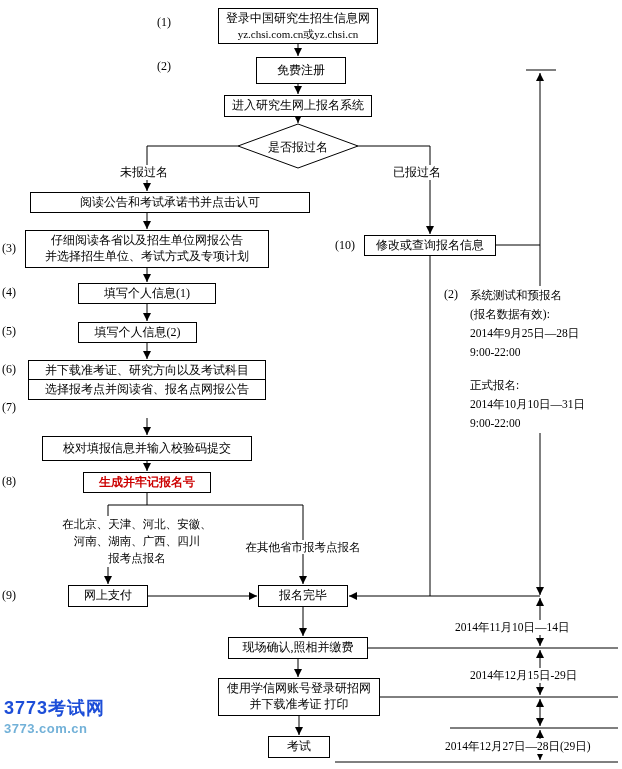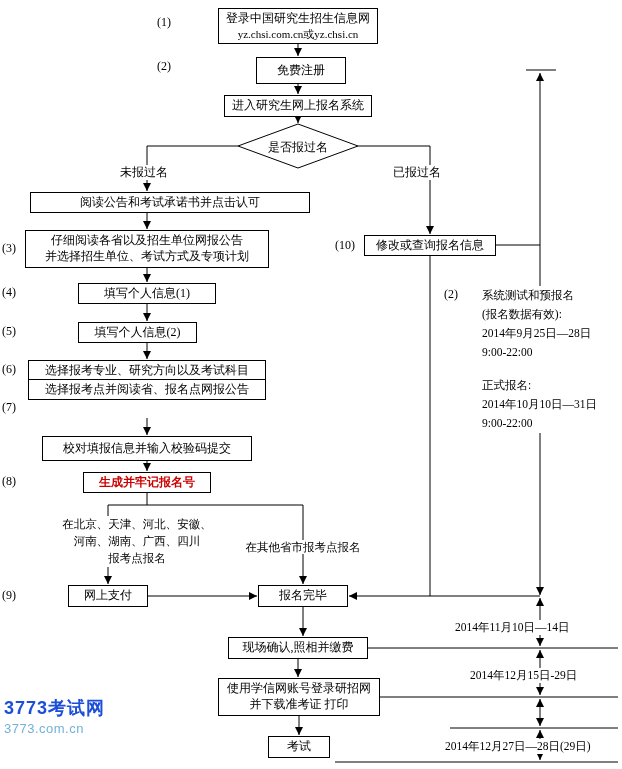--- a/index.html
+++ b/index.html
@@ -9,27 +9,27 @@
   .box{position:absolute;box-sizing:border-box;border:1px solid #000;background:#fff;
        display:flex;flex-direction:column;align-items:center;justify-content:center;
        text-align:center;font-size:12px;line-height:1.3;z-index:2;white-space:nowrap;}
   .latin{font-size:11px;}
   .n{position:absolute;font-size:12px;z-index:2;white-space:nowrap;}
   .dlbl{position:absolute;font-size:12px;text-align:center;z-index:2;white-space:nowrap;}
   .lbl{position:absolute;font-size:12px;text-align:center;background:#fff;z-index:2;
        line-height:1.25;white-space:nowrap;}
   .lbl3{font-size:11.5px;line-height:17px;}
   .tl{position:absolute;font-size:11.5px;line-height:19px;background:#fff;z-index:2;
-      text-align:left;white-space:nowrap;margin-left:12px;}
+      text-align:left;white-space:nowrap;}
   .tl .gap{height:14px;}
   .date{position:absolute;font-size:11.5px;background:#fff;z-index:2;white-space:nowrap;}
   .red{font-weight:bold;}
   .wm{position:absolute;z-index:3;font-family:"Liberation Sans","DejaVu Sans",sans-serif;}
   .wm1{font-size:18px;font-weight:bold;letter-spacing:1px;}
-  .wm2{font-size:13px;font-weight:normal;margin-top:1px;letter-spacing:.5px;}
+  .wm2{font-size:13px;font-weight:bold;margin-top:1px;letter-spacing:.5px;}
 </style>
 </head>
 <body>
 
 <div class="canvas">
 
   <svg width="622" height="769" viewBox="0 0 622 769">
     <defs>
       <marker id="ah" viewBox="0 0 10 10" refX="10" refY="5" markerWidth="8" markerHeight="8" orient="auto-start-reverse">
         <path d="M0,0L10,5L0,10z" fill="#000000"></path>
@@ -98,21 +98,21 @@
 
   <div class="box" style="left:30px;top:192px;width:280px;height:21px">阅读公告和考试承诺书并点击认可</div>
   <div class="box" style="left:25px;top:230px;width:244px;height:38px">
     <span>仔细阅读各省以及招生单位网报公告</span>
     <span>并选择招生单位、考试方式及专项计划</span>
   </div>
   <div class="box" style="left:364px;top:235px;width:132px;height:21px">修改或查询报名信息</div>
 
   <div class="box" style="left:78px;top:283px;width:138px;height:21px">填写个人信息(1)</div>
   <div class="box" style="left:78px;top:322px;width:119px;height:21px">填写个人信息(2)</div>
-  <div class="box" style="left:28px;top:360px;width:238px;height:21px">选择报考专业、研究方向以及考试科目</div>
+  <div class="box" style="left:28px;top:360px;width:238px;height:21px">并下载准考证、研究方向以及考试科目</div>
   <div class="box" style="left:28px;top:379px;width:238px;height:21px">选择报考点并阅读省、报名点网报公告</div>
   <div class="box" style="left:42px;top:436px;width:210px;height:25px">校对填报信息并输入校验码提交</div>
   <div class="box red" style="left: 83px; top: 472px; width: 128px; height: 21px; color: rgb(204, 0, 0);">生成并牢记报名号</div>
 
   <div class="lbl lbl3" style="left:60px;top:516px;width:154px">
     <div>在北京、天津、河北、安徽、</div>
     <div>河南、湖南、广西、四川</div>
     <div>报考点报名</div>
   </div>
   <div class="lbl" style="left:241px;top:540px;width:124px;font-size:11.5px">在其他省市报考点报名</div>

